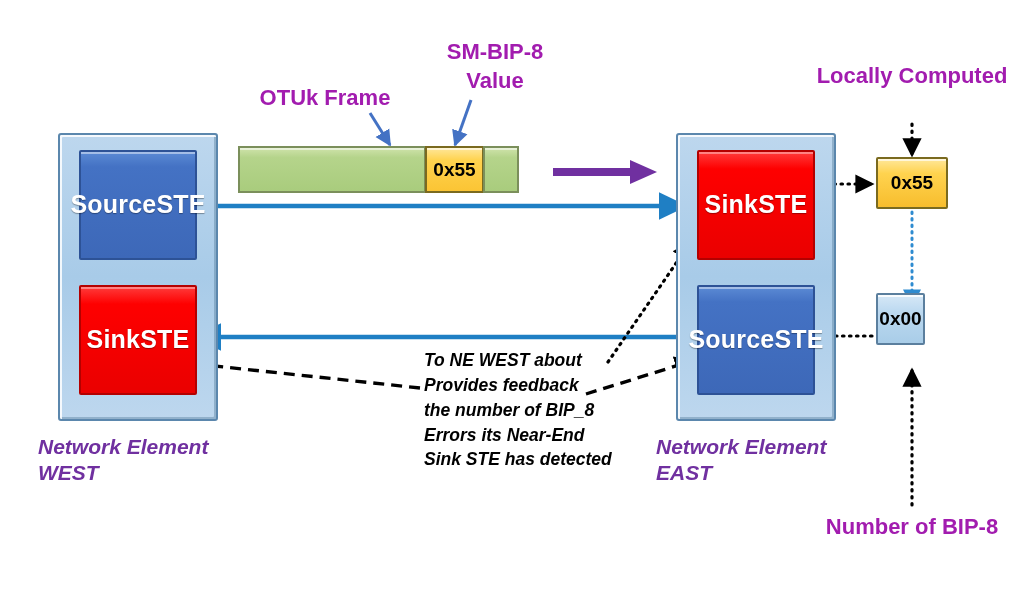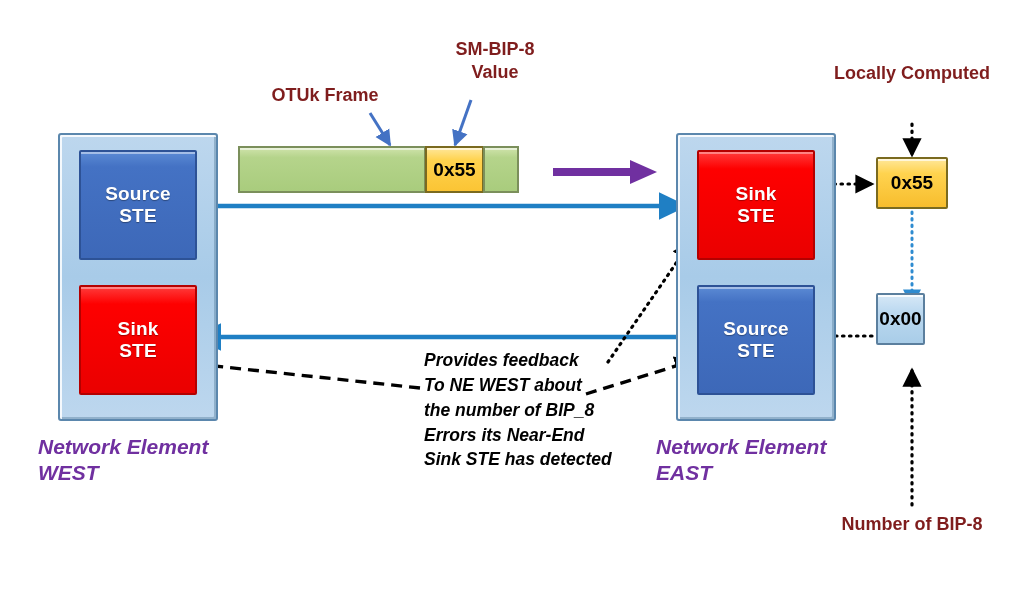--- a/index.html
+++ b/index.html
@@ -29,26 +29,26 @@
     border: 2px solid #5b87ad;
     border-radius: 3px;
     box-shadow: inset 2px 2px 0 rgba(255,255,255,.85),
                 inset -2px -2px 0 rgba(80,120,150,.40);
   }
 
   
   .ste {
     box-sizing: border-box;
     display: flex;
-    flex-direction: column;
+    flex-direction: row;
     align-items: center;
     justify-content: center;
     color: #ffffff;
     font-weight: bold;
-    font-size: 19px;
+    font-size: 25px;
     line-height: 1.18;
     letter-spacing: .2px;
     text-shadow: 0 1px 1px rgba(0,0,0,.35);
     border-radius: 2px;
   }
   .ste-source {
     background: linear-gradient(180deg,#5b8ad4 0%, #4472c4 14%, #3d68b8 100%);
     border: 2px solid #2d5296;
     box-shadow: inset 0 2px 0 rgba(255,255,255,.45);
   }
@@ -105,23 +105,23 @@
     box-shadow: inset 0 2px 0 rgba(255,255,255,.65);
   }
   .valbox-blue {
     background: linear-gradient(180deg,#d6e8f7 0%, #bcd9f0 35%, #a9cde8 100%);
     border: 2px solid #5b7f9e;
     box-shadow: inset 0 2px 0 rgba(255,255,255,.85);
   }
 
   
   .callout {
-    color: #7f1d1d;
-    font-weight: bold;
-    font-size: 18px;
+    color: #a21caf;
+    font-weight: bold;
+    font-size: 22px;
     line-height: 1.3;
     text-align: center;
   }
   .feedback-note {
     color: #000000;
     font-weight: bold;
     font-style: italic;
     font-size: 17.5px;
     line-height: 1.42;
     text-align: left;
@@ -271,20 +271,20 @@
 
   <div class="abs valbox valbox-blue" style="left:876px; top:293px; width:49px; height:52px;">
     <span>0x00</span>
   </div>
 
   <div class="abs callout" style="left:808px; top:513px; width:208px;">
     <div>Number of BIP-8</div>
   </div>
 
   <div class="abs feedback-note" style="left:424px; top:348px; width:236px;">
+    <div>To NE WEST about</div>
     <div>Provides feedback</div>
-    <div>To NE WEST about</div>
     <div>the number of BIP_8</div>
     <div>Errors its Near-End</div>
     <div>Sink STE has detected</div>
   </div>
 
 </div>
 
 </body></html>

